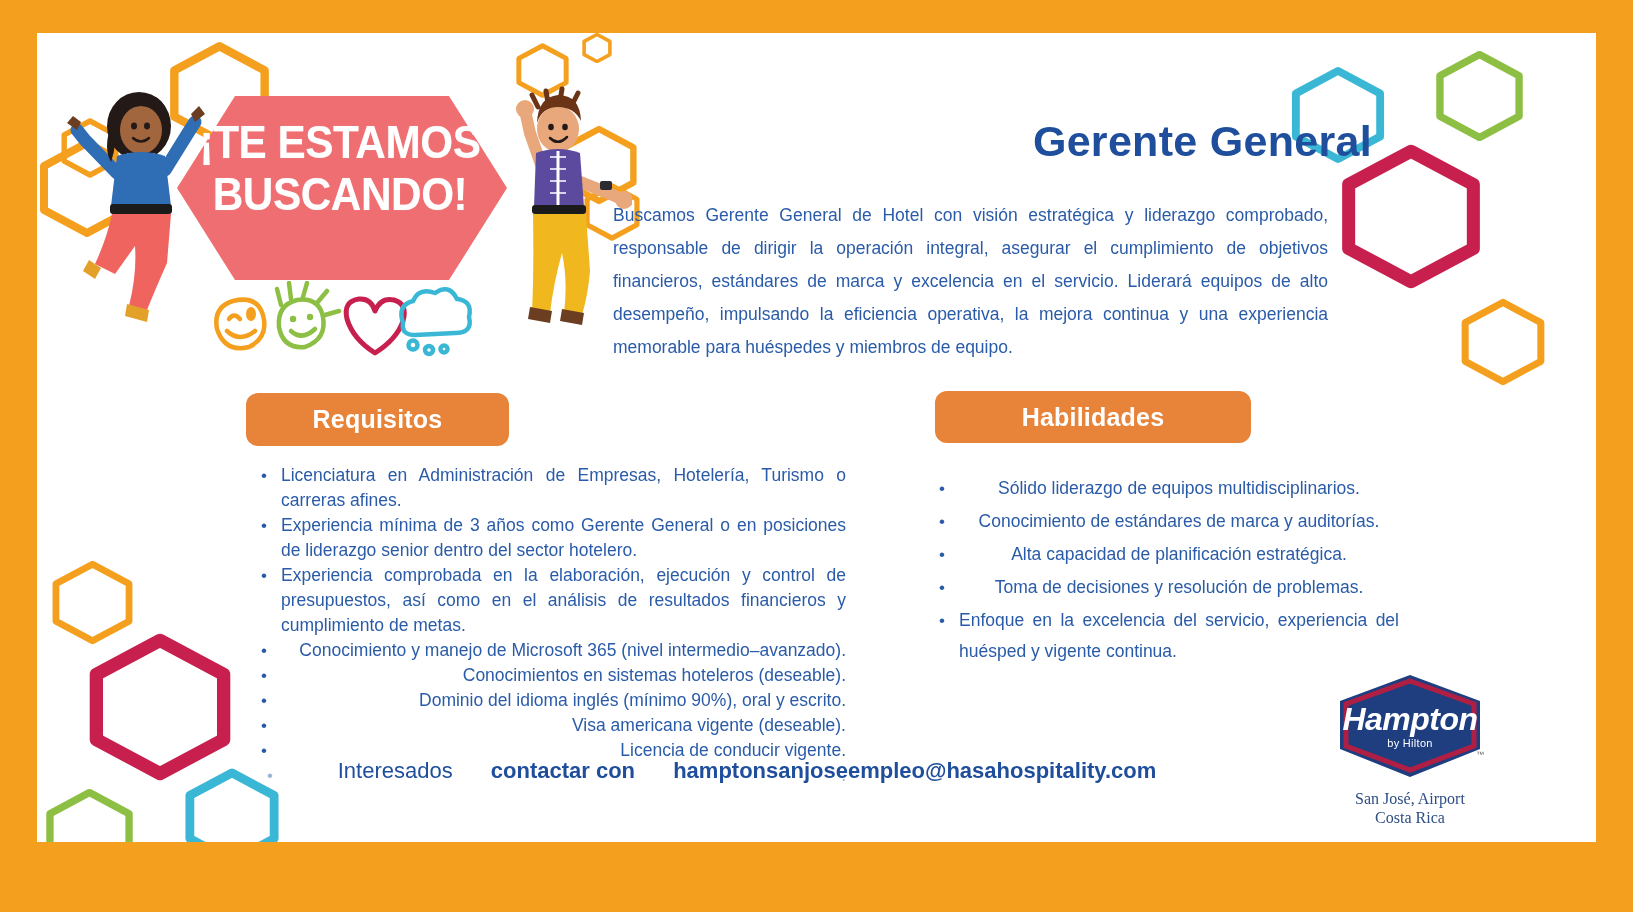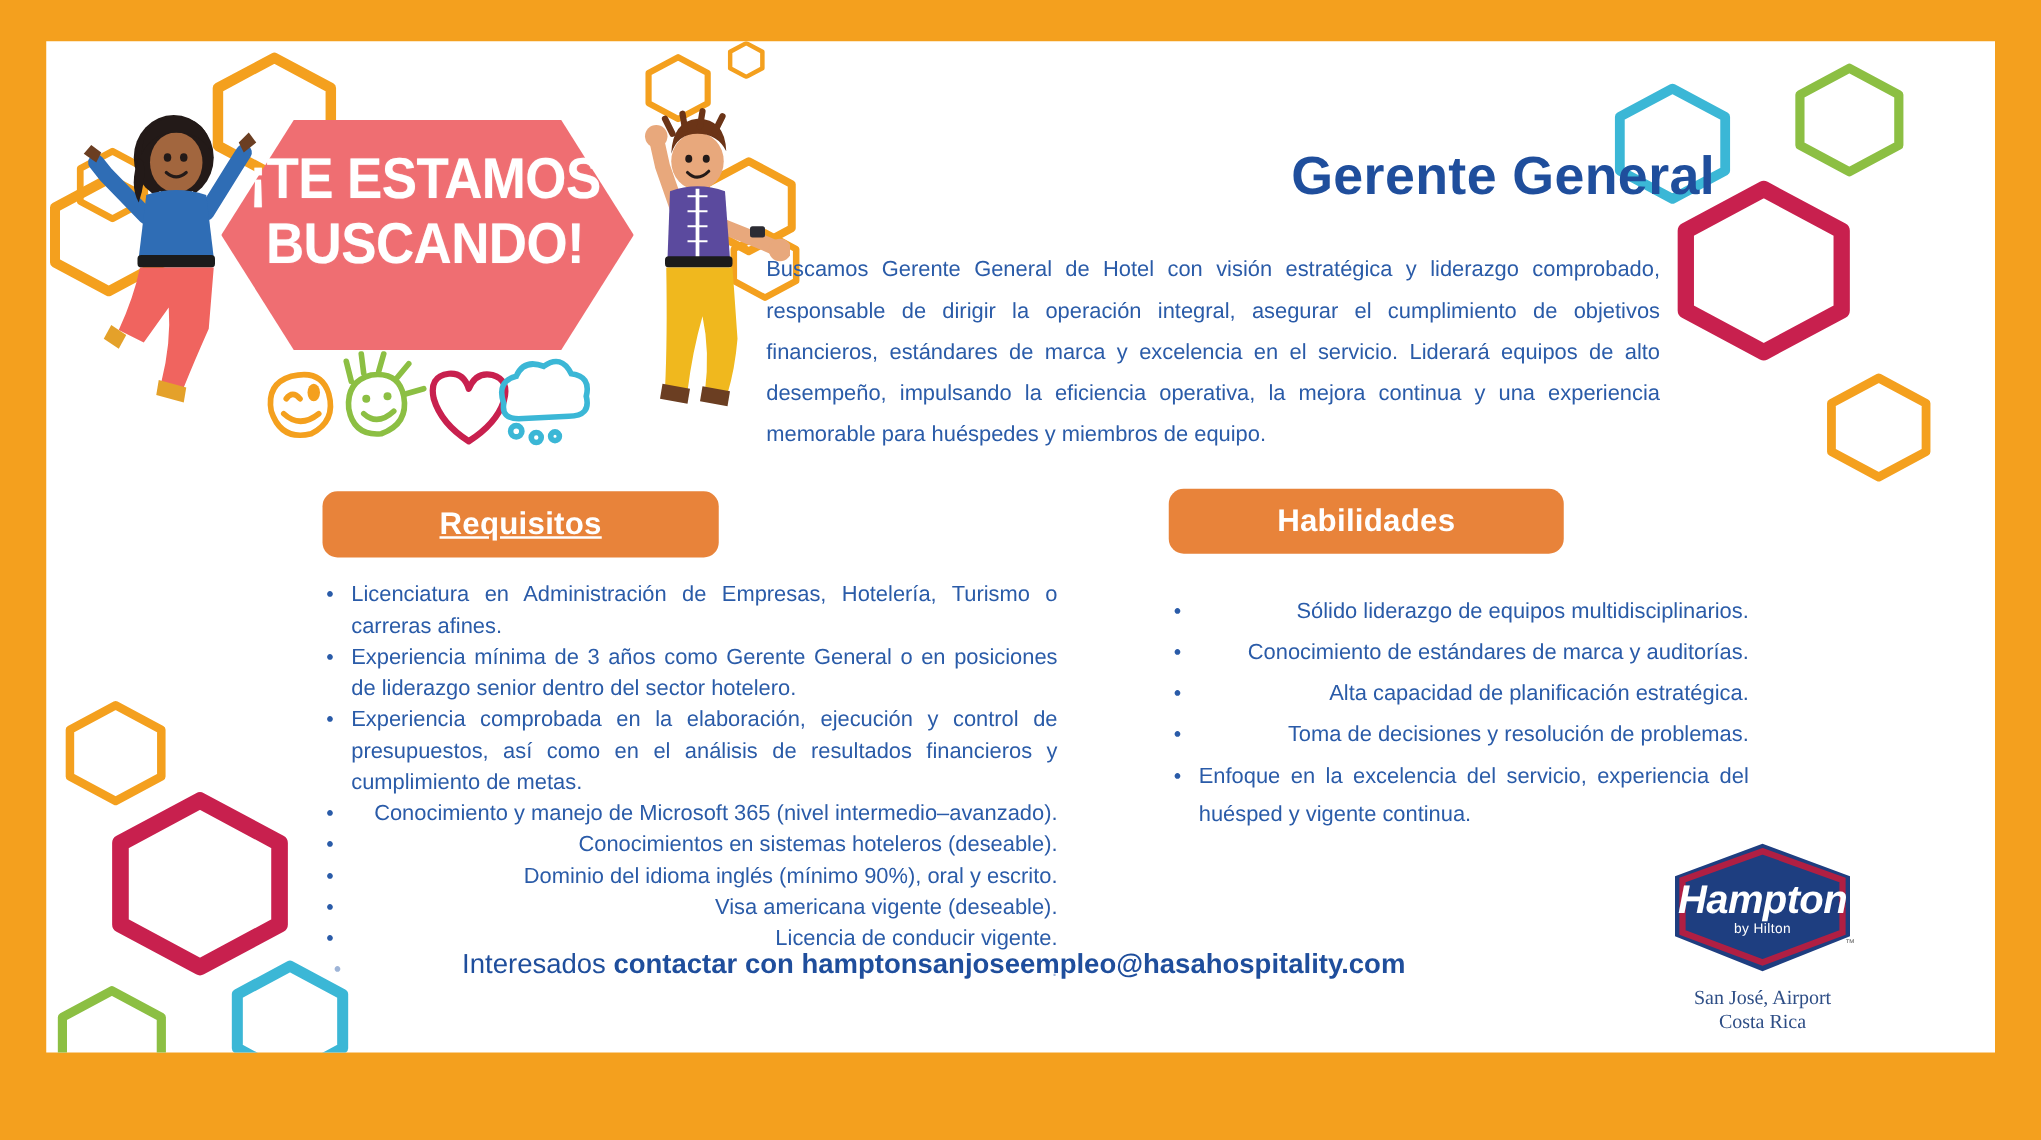--- a/index.html
+++ b/index.html
@@ -80,21 +80,21 @@
     border-radius: 12px;
     background: #E8833A;
     color: #FFFFFF;
     font-size: 25px;
     font-weight: bold;
     display: flex;
     align-items: center;
     justify-content: center;
     letter-spacing: 0.2px;
   }
-  #badge-requisitos { left: 221px; top: 360px; width: 317px; height: 53px; text-decoration: underline; }
+  #badge-requisitos { left: 209px; top: 360px; width: 263px; height: 53px; }
   #badge-habilidades { left: 898px; top: 358px; width: 316px; height: 52px; }
 
   
   .bullet-list { position: absolute; color: #2A5BA8; }
   .bullet-row {
     display: flex;
     align-items: flex-start;
   }
   .bullet-dot {
     flex: 0 0 auto;
@@ -112,36 +112,36 @@
   #list-requisitos .bullet-row { line-height: 25px; }
   #list-requisitos .bullet-text { text-align: justify; text-justify: inter-word; }
   #list-requisitos .bullet-row.nojust .bullet-text { text-align: right; }
 
   #list-habilidades {
     left: 902px; top: 440px; width: 460px;
     font-size: 17.5px;
   }
   #list-habilidades .bullet-row { line-height: 31px; margin-bottom: 2px; }
   #list-habilidades .bullet-text { text-align: justify; text-justify: inter-word; }
-  #list-habilidades .bullet-row.nojust .bullet-text { text-align: right; }
+  #list-habilidades .bullet-row.nojust .bullet-text { text-align: center; }
 
   .ghost-bullet { opacity: 0.45; }
 
   
   #contact {
     position: absolute;
     left: 300px; top: 725px;
     width: 820px;
     text-align: center;
     color: #1F4E9C;
     font-size: 22px;
     white-space: nowrap;
   }
   #contact .light { font-weight: normal; }
-  #contact .strong { font-weight: bold; }
+  #contact .strong { font-weight: bold; margin-left: 32px; }
 
   
   #logo-block {
     position: absolute;
     left: 1268px; top: 640px;
     width: 210px;
     text-align: center;
   }
   #logo-shield { position: relative; width: 152px; height: 108px; margin: 0 auto; }
   #logo-tm {

